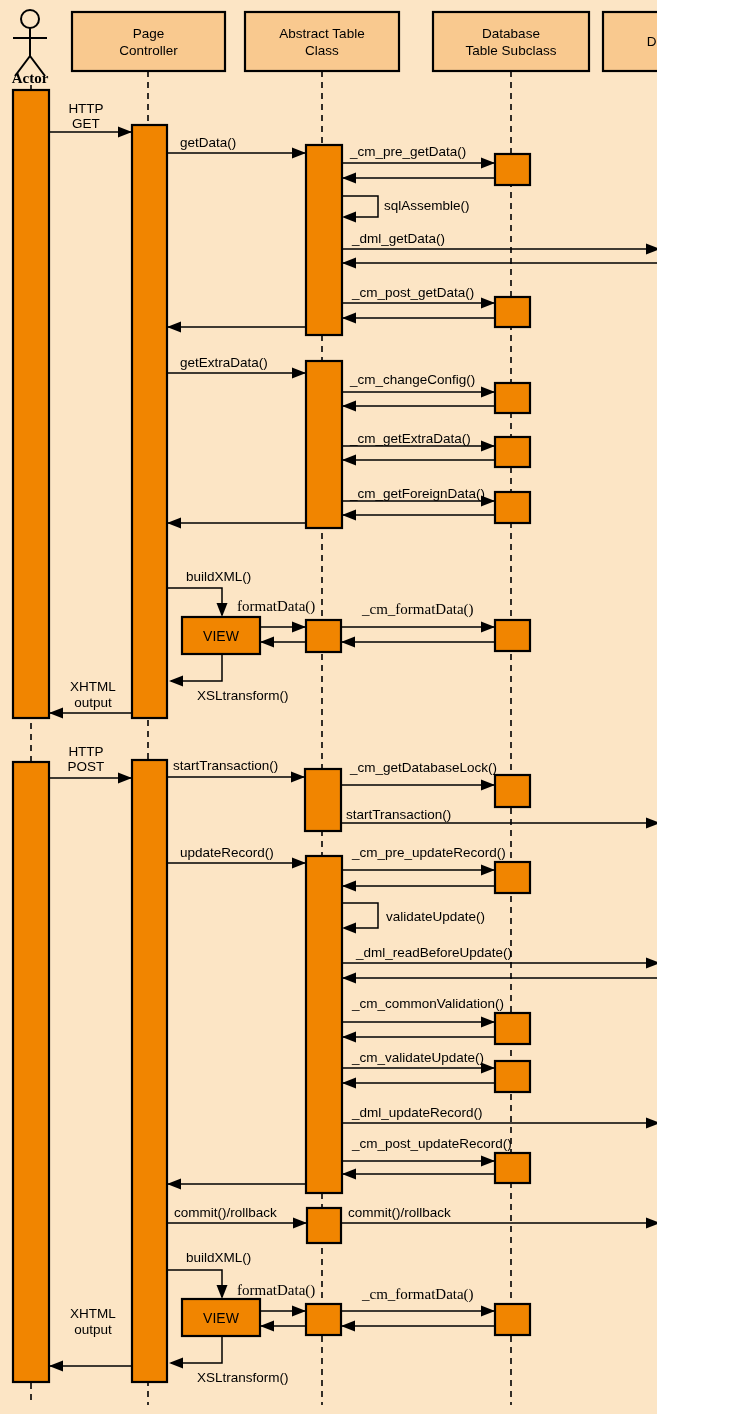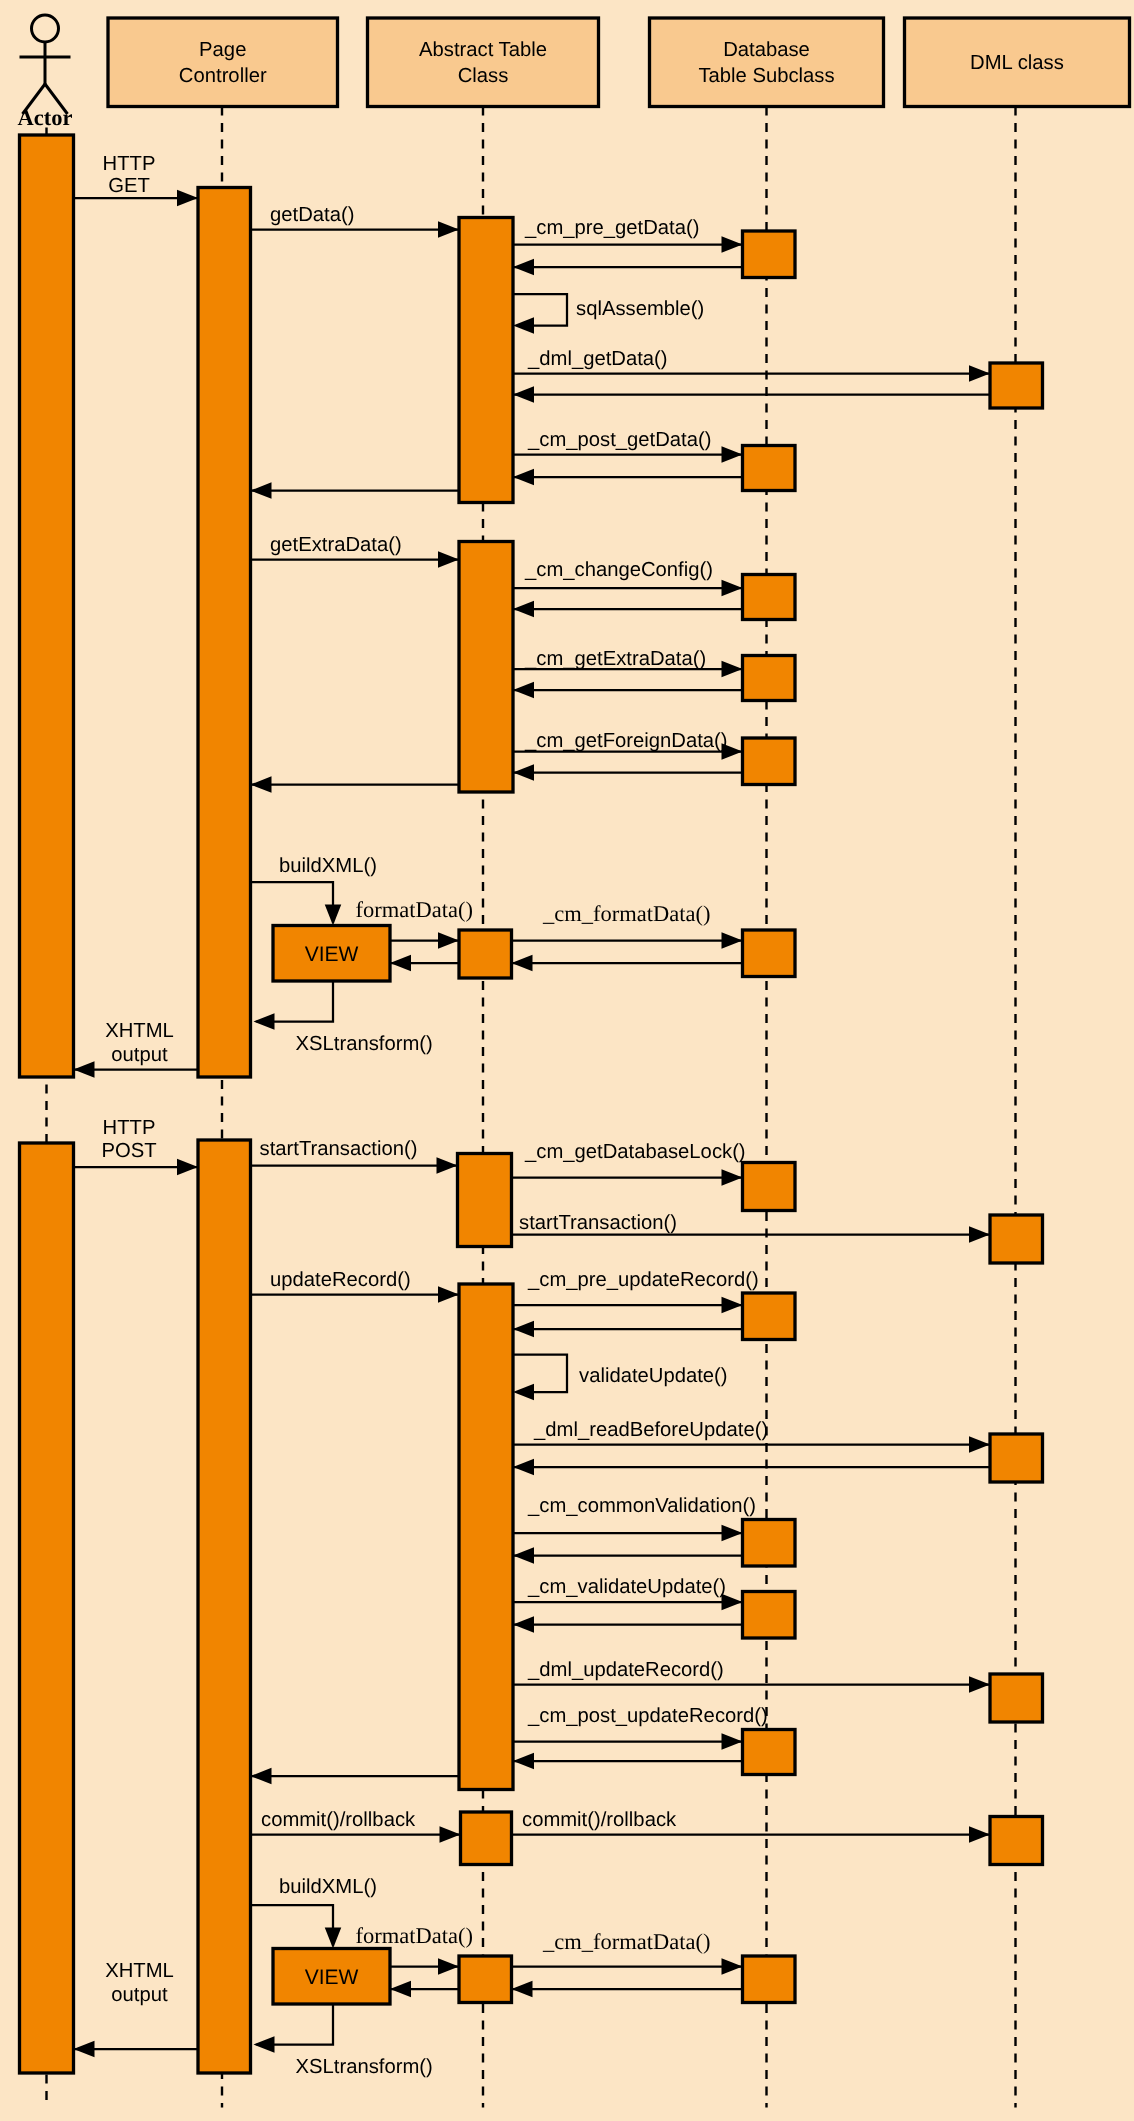--- a/index.html
+++ b/index.html
@@ -1,17 +1,17 @@
 <!DOCTYPE html>
 <html><head>
 <meta charset="utf-8">
 <style>
   html,body{margin:0;padding:0;}
   body{font-family:"Liberation Sans",sans-serif;}
-  .diagram-wrap{position:relative;width:756px;height:1414px;overflow:hidden;}
+  .diagram-wrap{position:relative;width:657px;height:1414px;overflow:hidden;}
   svg text{fill:#000;}
   .t-sans{font-family:"Liberation Sans","DejaVu Sans",sans-serif;font-size:13.5px;}
   .t-serif{font-family:"Liberation Serif","DejaVu Serif",serif;font-size:15px;}
   .t-head{font-family:"Liberation Sans","DejaVu Sans",sans-serif;font-size:13.5px;}
   .t-actor{font-family:"Liberation Serif","DejaVu Serif",serif;font-size:15px;font-weight:bold;}
   .t-view{font-family:"Liberation Sans","DejaVu Sans",sans-serif;font-size:14px;}
 </style>
 </head>
 <body>
 

